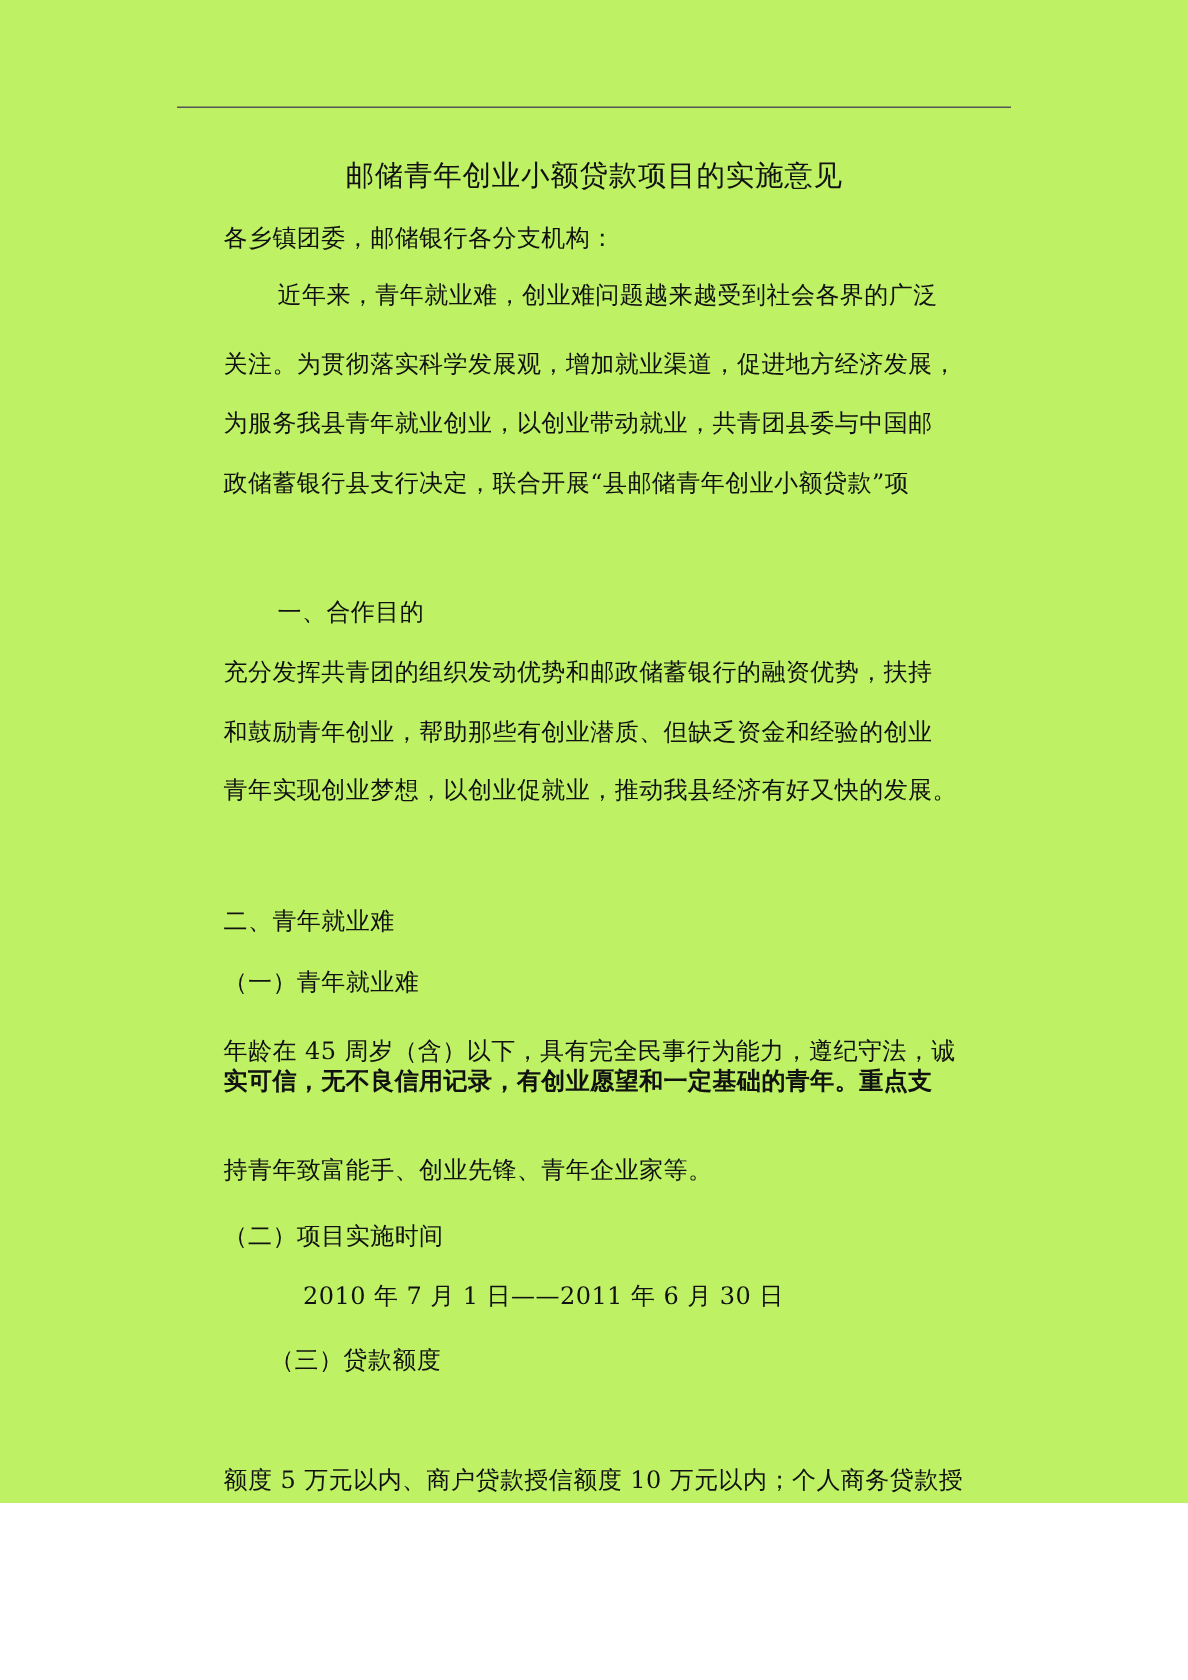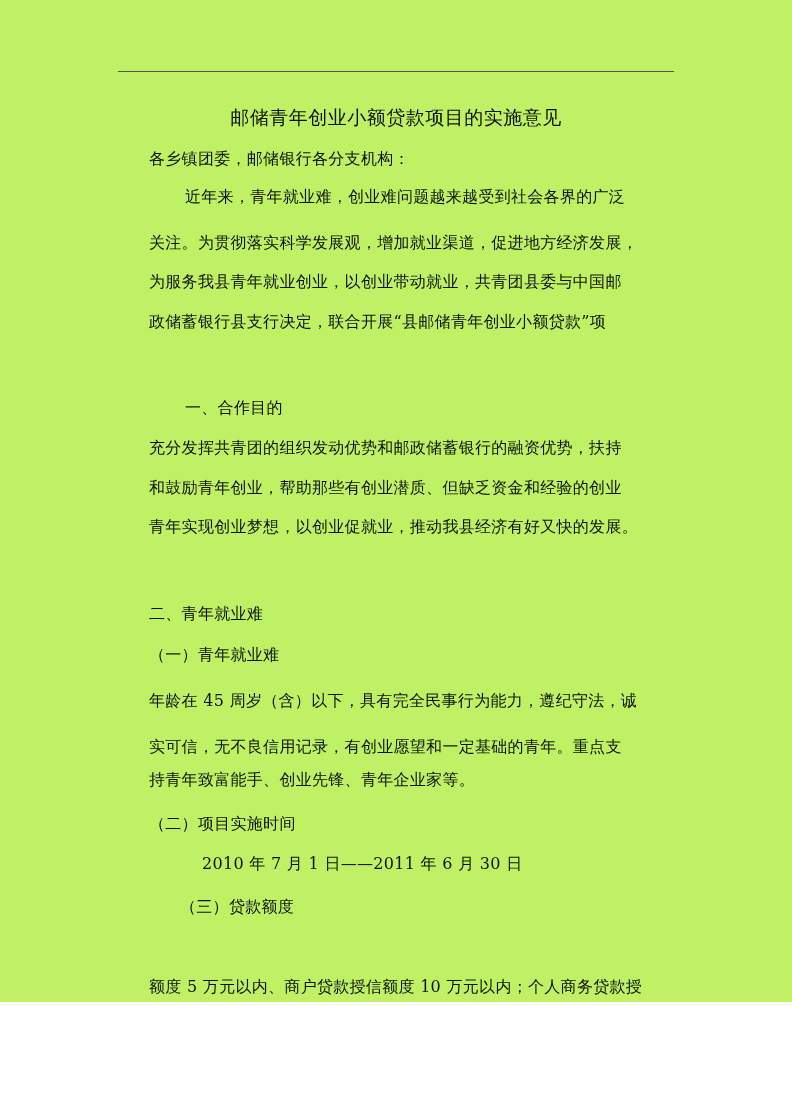--- a/index.html
+++ b/index.html
@@ -68,21 +68,21 @@
   <div class="line" style="top:310px;">政储蓄银行县支行决定，联合开展“县邮储青年创业小额贷款”项</div>
 
   <div class="line" style="top:396px; left:155px;">一、合作目的</div>
   <div class="line" style="top:436px;">充分发挥共青团的组织发动优势和邮政储蓄银行的融资优势，扶持</div>
   <div class="line" style="top:476px;">和鼓励青年创业，帮助那些有创业潜质、但缺乏资金和经验的创业</div>
   <div class="line" style="top:515px;">青年实现创业梦想，以创业促就业，推动我县经济有好又快的发展。</div>
 
   <div class="line" style="top:602px;">二、青年就业难</div>
   <div class="line" style="top:643px;">（一）青年就业难</div>
   <div class="line" style="top:689px;">年龄在 45 周岁（含）以下，具有完全民事行为能力，遵纪守法，诚</div>
-  <div class="line" style="top:735px;">实可信，无不良信用记录，有创业愿望和一定基础的青年。重点支</div>
+  <div class="line" style="top:709px;font-weight:bold;">实可信，无不良信用记录，有创业愿望和一定基础的青年。重点支</div>
   <div class="line" style="top:768px;">持青年致富能手、创业先锋、青年企业家等。</div>
 
   <div class="line" style="top:812px;">（二）项目实施时间</div>
   <div class="line" style="top:852px; left:172px;">2010 年 7 月 1 日——2011 年 6 月 30 日</div>
 
   <div class="line" style="top:895px; left:150px;">（三）贷款额度</div>
   <div class="line" style="top:975px;">额度 5 万元以内、商户贷款授信额度 10 万元以内；个人商务贷款授</div>
 </div>
 
 </body></html>

